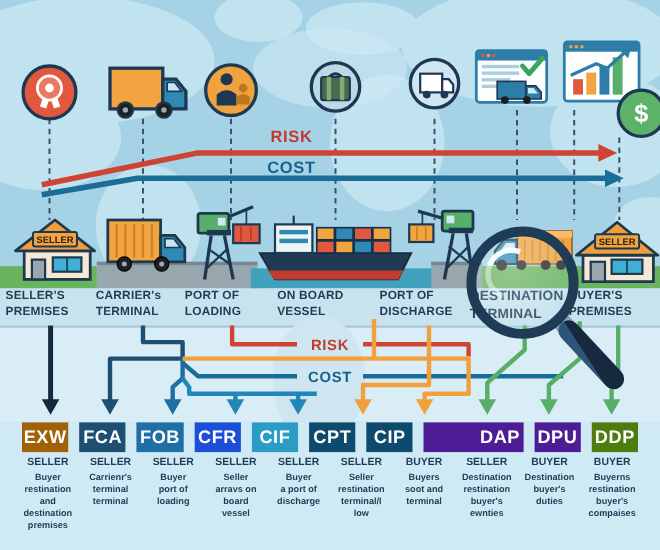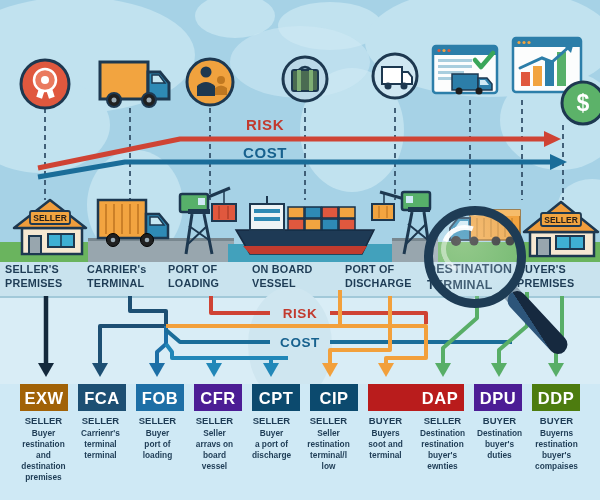--- a/index.html
+++ b/index.html
@@ -328,24 +328,25 @@
       <span>PREMISES</span>
     </div>
 
 <div class="arrow-label" id="risk-bot">RISK</div>
 <div class="arrow-label" id="cost-bot">COST</div>
 
 <div class="badges-row">
   <div class="badge" style="background-color: #a16207;">EXW</div>
   <div class="badge" style="background-color: rgb(29, 79, 115);">FCA</div>
   <div class="badge" style="background-color: rgb(29, 111, 166);">FOB</div>
-  <div class="badge" style="background-color: #4c1d95;">CFR</div>
+  <div class="badge" style="background-color: #1d4ed8;">CFR</div>
+  <div class="badge" style="background-color: rgb(43, 156, 198);">CIF</div>
   <div class="badge" style="background-color: #0c4a6e;">CPT</div>
   <div class="badge" style="background-color: #0c4a6e;">CIP</div>
-  <div class="badge" style="background-color: #b91c1c; padding-left: 48px;">DAP</div>
+  <div class="badge" style="background-color: #4c1d95; padding-left: 48px;">DAP</div>
   <div class="badge" style="background-color: #4c1d95;">DPU</div>
   <div class="badge" style="background-color: #4d7c0f;">DDP</div>
 </div>
 
 <div class="descs-row">
   <div class="desc">
         <div class="party">SELLER</div>
         <div class="lines">Buyer
 restination
 and

